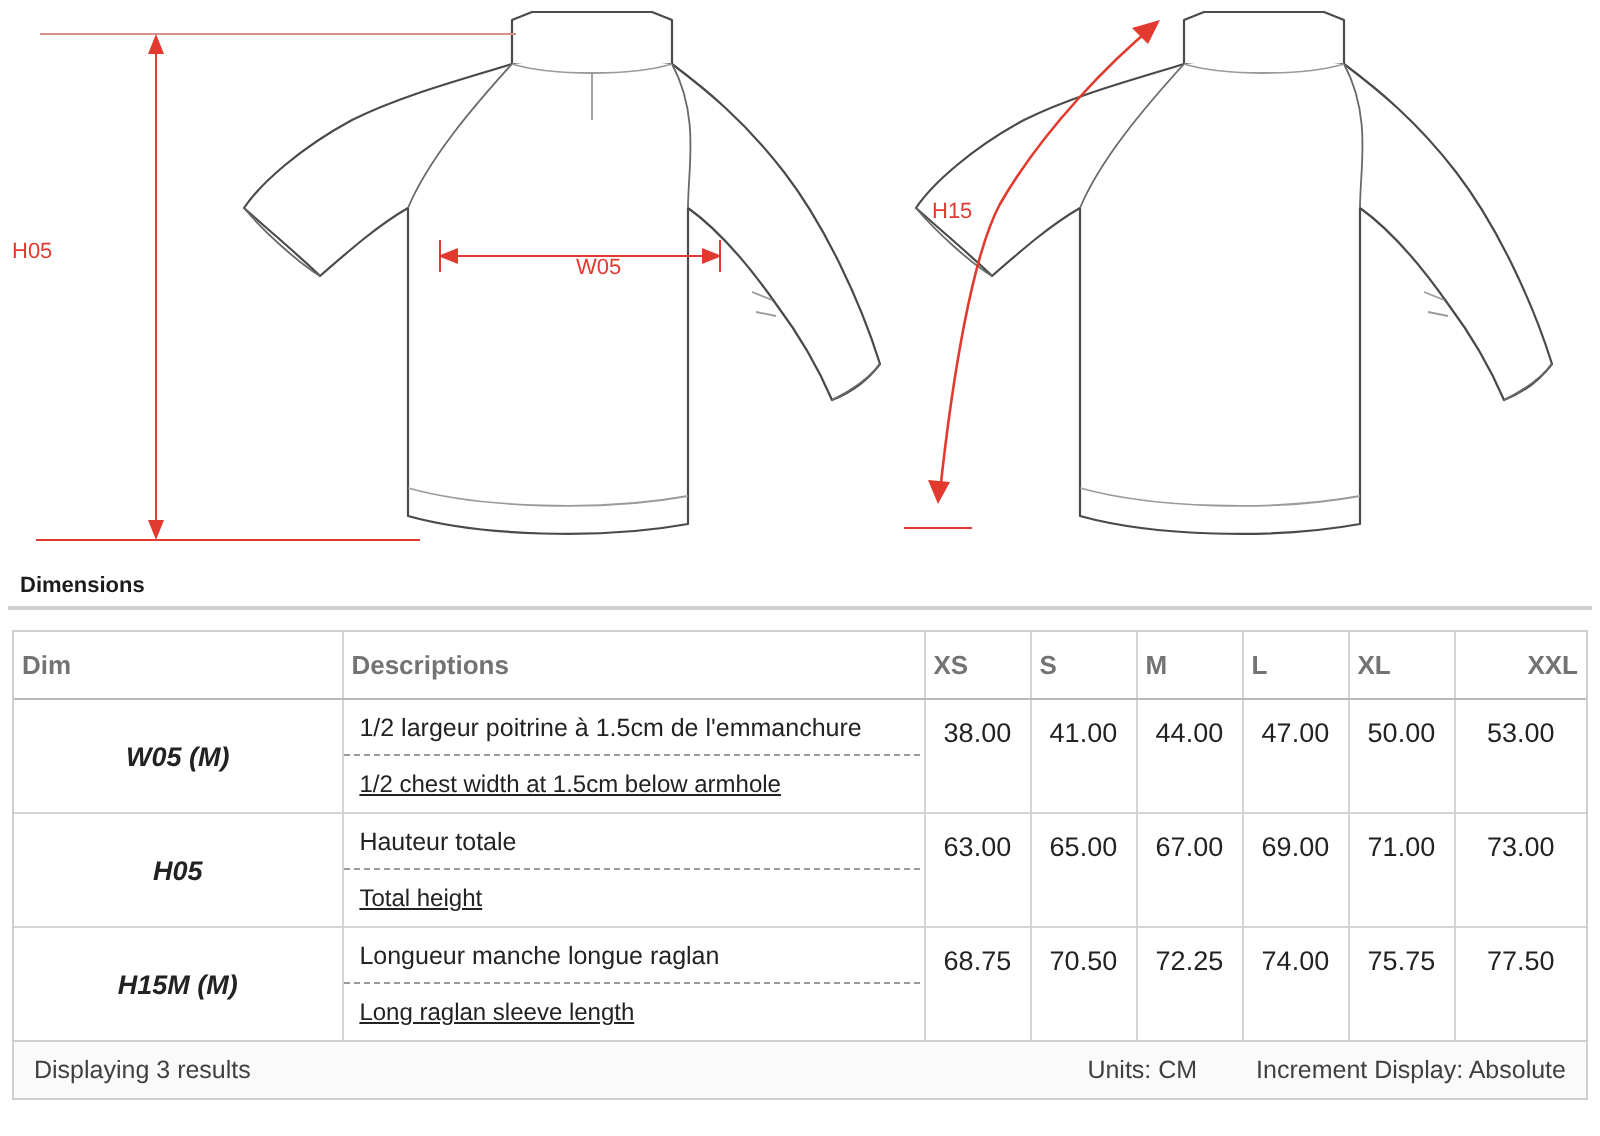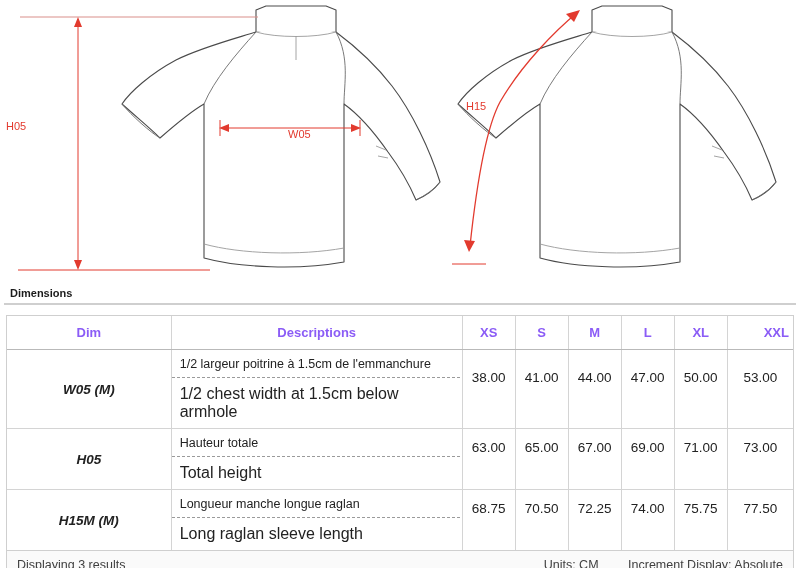--- a/index.html
+++ b/index.html
@@ -55,22 +55,22 @@
     width: 100%;
     border-collapse: collapse;
     font-size: 13px;
   }
   table.dims th {
     font-weight: bold;
     font-size: 13px;
     padding: 9px 4px;
     border-right: 1px solid #d4d4d4;
     border-bottom: 1px solid #b9b9b9;
-    text-align: center;
-    color: #8b5cf6;
+    text-align: left;
+    color: #737373;
     background: #fff;
   }
   table.dims th:last-child { border-right: none; padding-left: 36px; }
 
   table.dims td {
     border-right: 1px solid #d4d4d4;
     border-bottom: 1px solid #d4d4d4;
     padding: 0;
     vertical-align: middle;
   }
@@ -91,21 +91,22 @@
     margin-left: 20px;
   }
   .desc-primary {
     padding: 7px 8px 6px 8px;
     font-size: 12.5px;
     border-bottom: 1px dashed #9a9a9a;
     margin-right: 2px;
   }
   .desc-secondary {
     padding: 7px 8px 7px 8px;
-    font-size: 16px;
+    font-size: 12px;
+    text-decoration: underline;
   }
   .valcell {
     text-align: center;
     font-size: 13.5px;
     padding: 6px 6px;
     width: 52px;
     white-space: nowrap;
   }
   .val-inner {
     padding-bottom: 24px;

